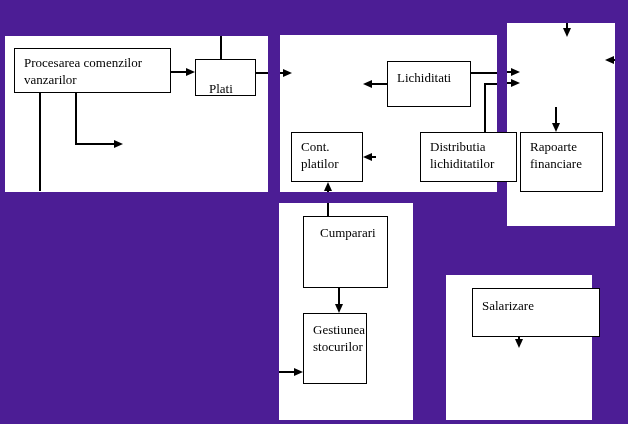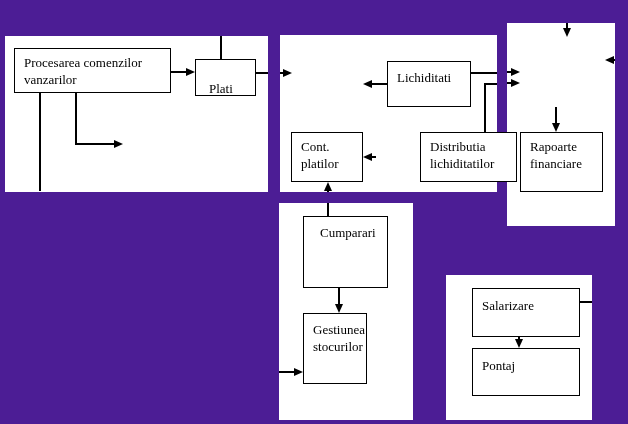--- a/index.html
+++ b/index.html
@@ -94,16 +94,15 @@
   <div class="node" style="left:291px;top:132px;width:72px;height:50px;">Cont.
 platilor</div>
   <div class="node" style="left:387px;top:61px;width:84px;height:46px;padding-top:7px;">Lichiditati</div>
   <div class="node" style="left:375px;top:132px;width:97px;height:50px;margin-left:45px;">Distributia
 lichiditatilor</div>
   <div class="node" style="left:520px;top:132px;width:83px;height:60px;">Rapoarte
 financiare</div>
   <div class="node" style="left:303px;top:216px;width:85px;height:72px;padding-top:7px;padding-left:16px;">Cumparari</div>
   <div class="node" style="left:303px;top:313px;width:64px;height:71px;padding-top:7px;">Gestiunea
 stocurilor</div>
-  <div class="node" style="left:472px;top:288px;width:108px;height:49px;padding-top:8px;">Salarizare</div>
-  <div class="node" style="left:472px;top:348px;width:108px;height:48px;padding-top:8px;">Pontaj</div>
+  <div class="node" style="left:472px;top:288px;width:128px;height:49px;padding-top:8px;">Salarizare</div>
 
 </div>
 
 </body></html>

